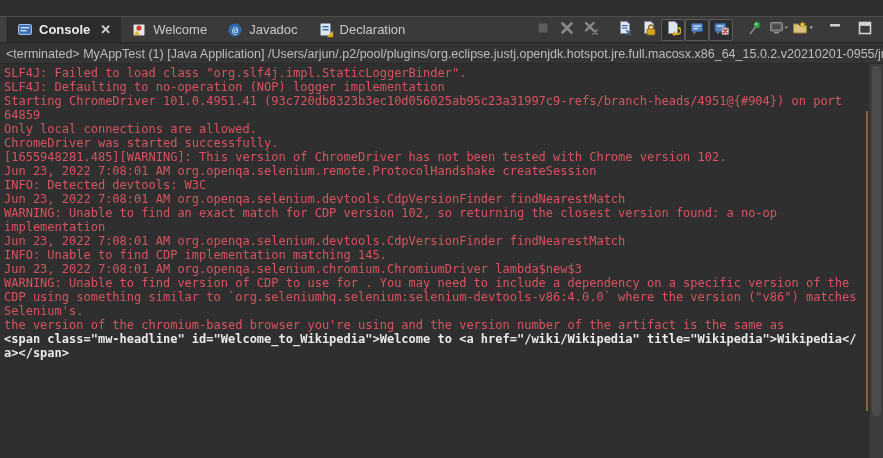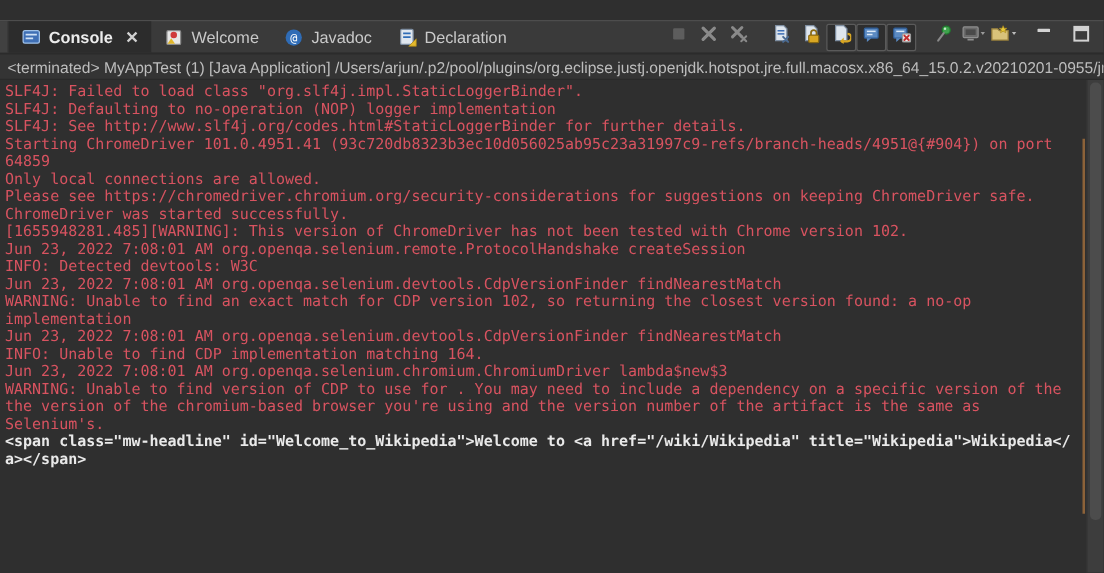--- a/index.html
+++ b/index.html
@@ -199,38 +199,37 @@
       </div>
     </div>
   </div>
 
   <div class="statusline">&lt;terminated&gt; MyAppTest (1) [Java Application] /Users/arjun/.p2/pool/plugins/org.eclipse.justj.openjdk.hotspot.jre.full.macosx.x86_64_15.0.2.v20210201-0955/jre/bin</div>
 
   <div class="console">
     <div id="console-lines">
         <div class="cline stderr">SLF4J: Failed to load class "org.slf4j.impl.StaticLoggerBinder".</div>
         <div class="cline stderr">SLF4J: Defaulting to no-operation (NOP) logger implementation</div>
-        <div class="cline stderr">SLF4J: See http://www.slf4j.org/codes.html#StaticLoggerBinder for further details.</div>
         <div class="cline stderr">Starting ChromeDriver 101.0.4951.41 (93c720db8323b3ec10d056025ab95c23a31997c9-refs/branch-heads/4951@{#904}) on port</div>
         <div class="cline stderr">64859</div>
         <div class="cline stderr">Only local connections are allowed.</div>
-        <div class="cline stderr">Please see https://chromedriver.chromium.org/security-considerations for suggestions on keeping ChromeDriver safe.</div>
         <div class="cline stderr">ChromeDriver was started successfully.</div>
         <div class="cline stderr">[1655948281.485][WARNING]: This version of ChromeDriver has not been tested with Chrome version 102.</div>
         <div class="cline stderr">Jun 23, 2022 7:08:01 AM org.openqa.selenium.remote.ProtocolHandshake createSession</div>
         <div class="cline stderr">INFO: Detected devtools: W3C</div>
         <div class="cline stderr">Jun 23, 2022 7:08:01 AM org.openqa.selenium.devtools.CdpVersionFinder findNearestMatch</div>
         <div class="cline stderr">WARNING: Unable to find an exact match for CDP version 102, so returning the closest version found: a no-op</div>
         <div class="cline stderr">implementation</div>
         <div class="cline stderr">Jun 23, 2022 7:08:01 AM org.openqa.selenium.devtools.CdpVersionFinder findNearestMatch</div>
-        <div class="cline stderr">INFO: Unable to find CDP implementation matching 164.</div>
+        <div class="cline stderr">INFO: Unable to find CDP implementation matching 145.</div>
         <div class="cline stderr">Jun 23, 2022 7:08:01 AM org.openqa.selenium.chromium.ChromiumDriver lambda$new$3</div>
         <div class="cline stderr">WARNING: Unable to find version of CDP to use for . You may need to include a dependency on a specific version of the</div>
+        <div class="cline stderr">CDP using something similar to `org.seleniumhq.selenium:selenium-devtools-v86:4.0.0` where the version ("v86") matches</div>
+        <div class="cline stderr">Selenium's.</div>
         <div class="cline stderr">the version of the chromium-based browser you're using and the version number of the artifact is the same as</div>
-        <div class="cline stderr">Selenium's.</div>
         <div class="cline stdout">&lt;span class="mw-headline" id="Welcome_to_Wikipedia"&gt;Welcome to &lt;a href="/wiki/Wikipedia" title="Wikipedia"&gt;Wikipedia&lt;/</div>
         <div class="cline stdout">a&gt;&lt;/span&gt;</div>
       </div>
   </div>
 
   <div class="ruler-line"></div>
 
   <div class="scrollbar">
     <div class="thumb"></div>
   </div>

